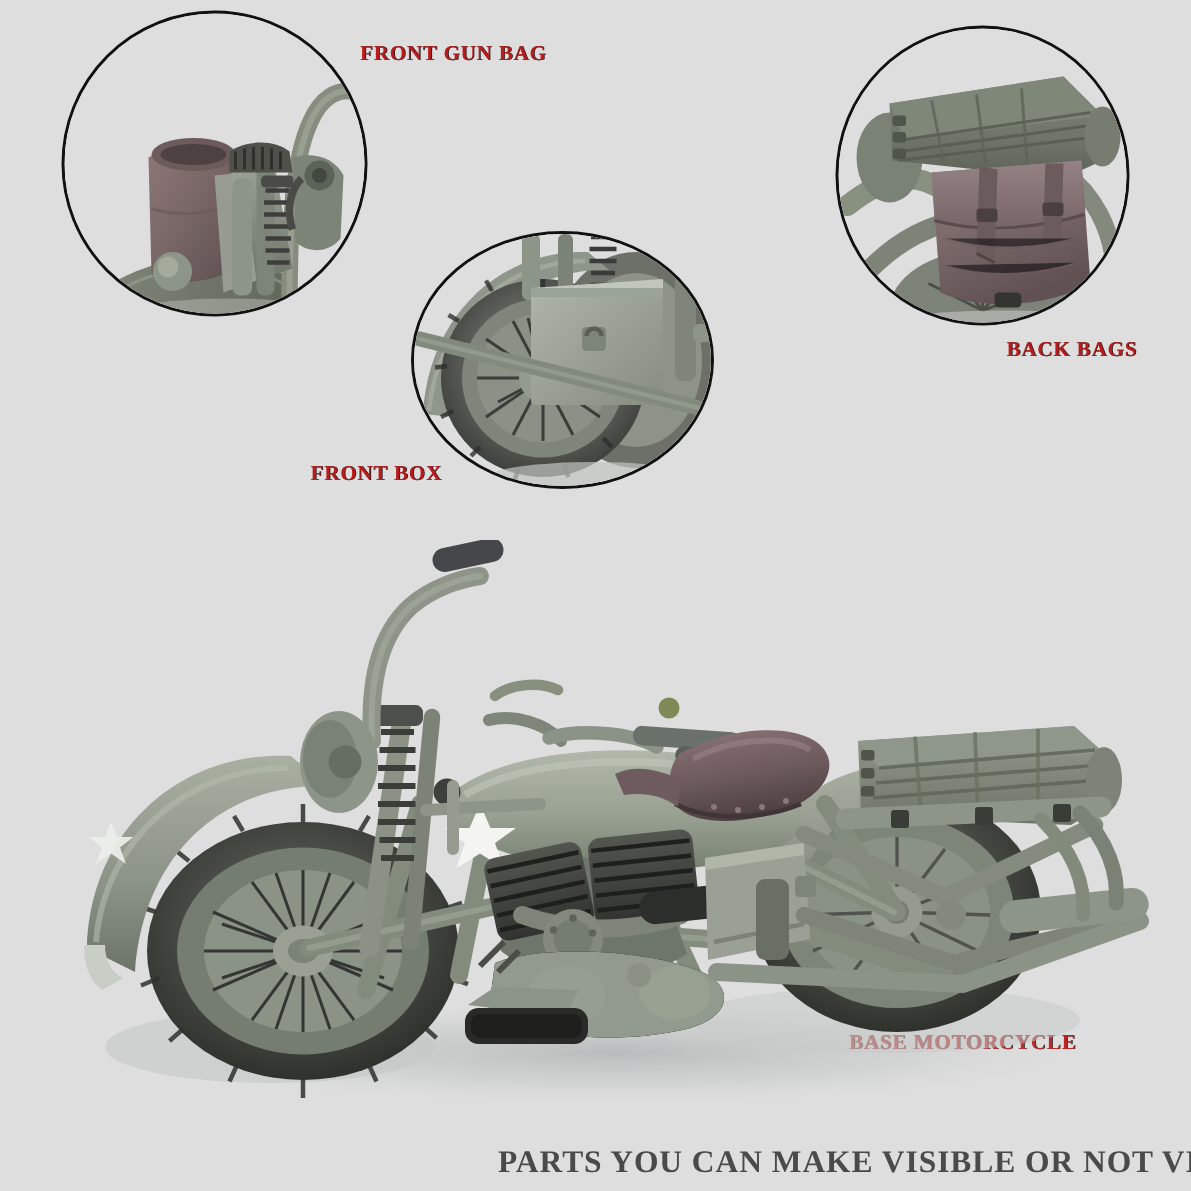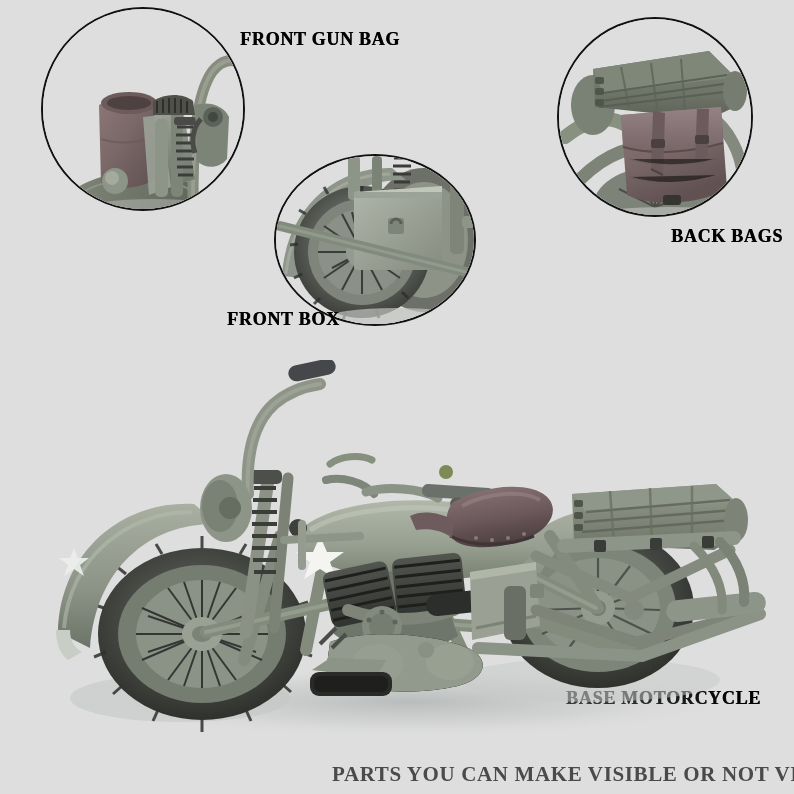--- a/index.html
+++ b/index.html
@@ -19,28 +19,28 @@
     height: 794px;
     background: #dedede;
     overflow: hidden;
   }
 
   
   .callout-label {
     position: absolute;
     font-family: "Liberation Serif", serif;
     font-weight: bold;
-    color: #000000;
+    color: #b91c1c;
     letter-spacing: 0.04em;
     white-space: nowrap;
-    font-size: 18px;
+    font-size: 14px;
     text-shadow: 0.5px 0 0 #18181a;
   }
   #label-front-gun-bag { left: 240px; top: 29px; }
-  #label-front-box     { left: 207px; top: 309px; margin-left: 20px; }
+  #label-front-box     { left: 207px; top: 309px; }
   #label-back-bags     { left: 671px; top: 226px; text-align: right; }
   #label-base-moto     { left: 566px; top: 688px; }
 
   #footer-caption {
     position: absolute;
     left: 332px;
     top: 762px;
     font-family: "Liberation Serif", serif;
     font-weight: bold;
     font-size: 21px;

